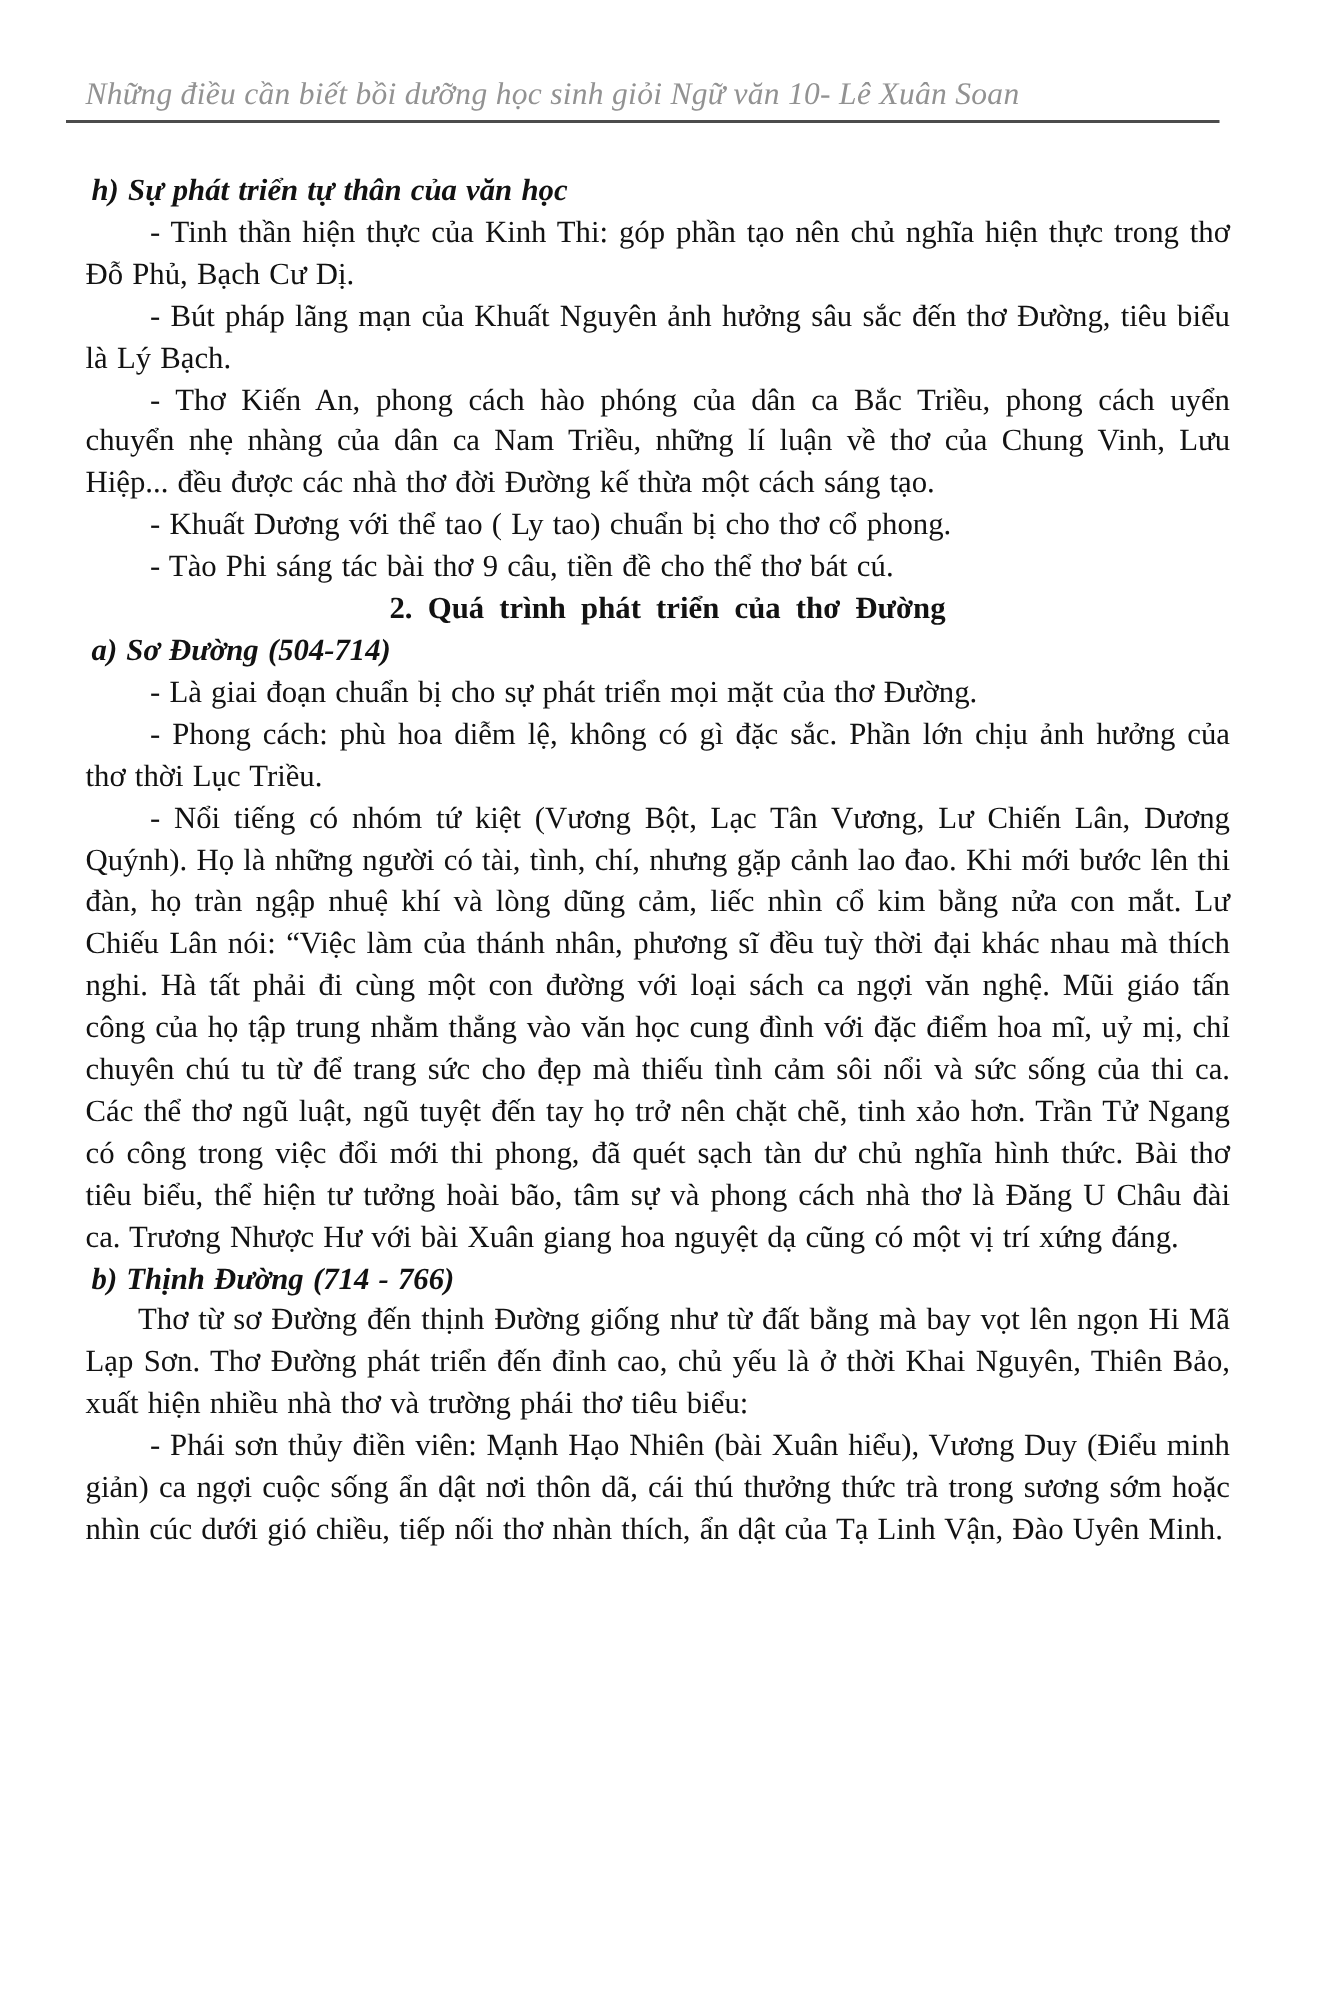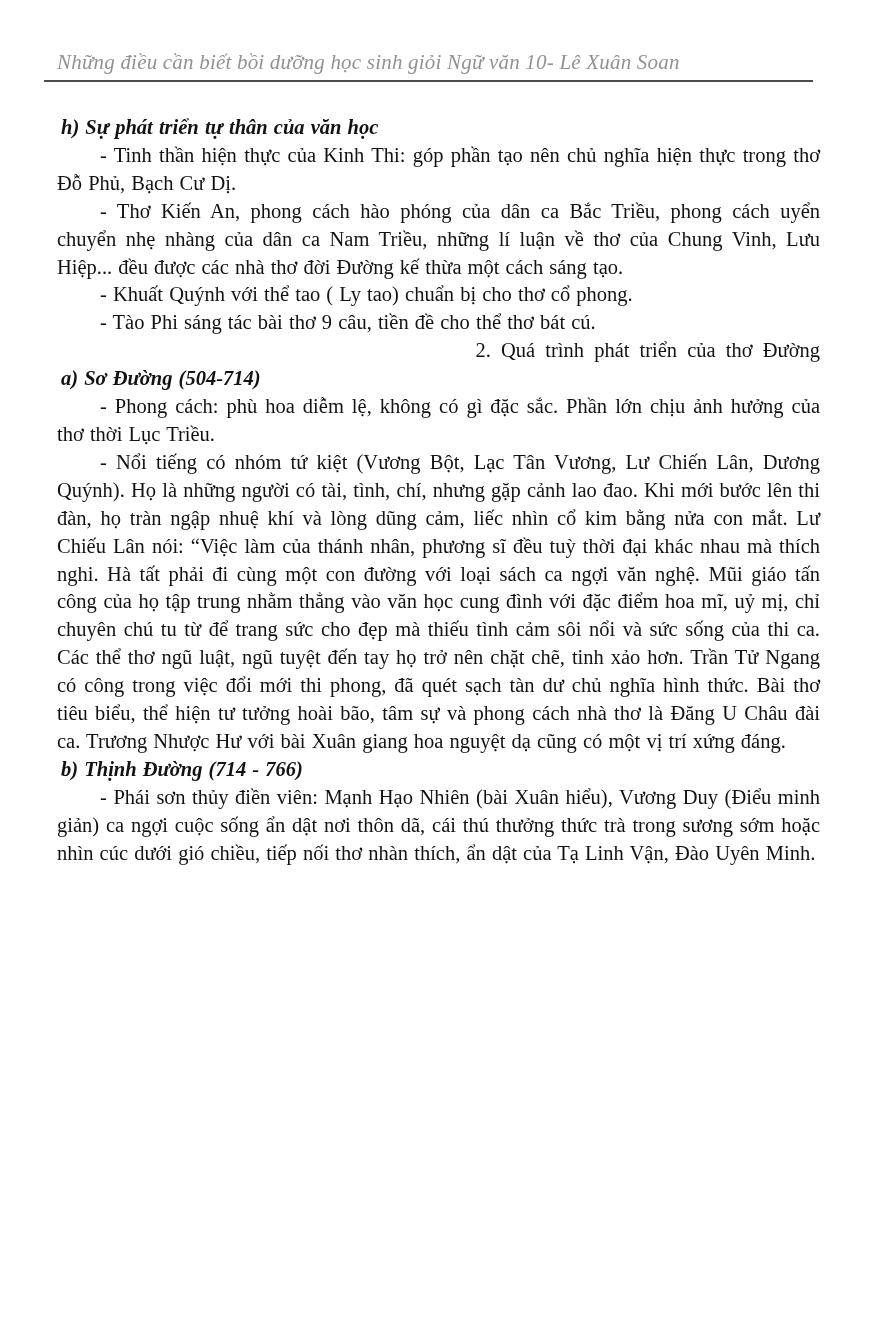--- a/index.html
+++ b/index.html
@@ -50,24 +50,24 @@
   .para { margin: 0; }
   .para.dash { text-indent: 43px; }
   .para.body { text-indent: 35px; }
   .para.heading-bi {
     font-weight: bold;
     font-style: italic;
     text-indent: 4px;
     text-align: left;
   }
   .para.heading-b {
-    font-weight: normal;
+    font-weight: bold;
     text-indent: 13px;
     word-spacing: 5px;
-    text-align: right;
+    text-align: center;
   }
   .it { }
   .watermark {
     position: absolute;
     left: 106px;
     top: 1213px;
     font-family: "Liberation Sans", "DejaVu Sans", sans-serif;
     font-weight: 800;
     font-size: 76px;
     line-height: 76px;
@@ -100,28 +100,31 @@
 
 <div class="page">
 
   <div class="running-head">Những điều cần biết bồi dưỡng học sinh giỏi Ngữ văn 10- Lê Xuân Soan</div>
 
   <div class="head-rule"></div>
 
   <div class="content">
       <p class="para heading-bi"><span>h) Sự phát triển tự thân của văn học</span></p>
       <p class="para dash"><span>- Tinh thần hiện thực của </span><span class="it">Kinh Thi:</span><span> góp phần tạo nên chủ nghĩa hiện thực trong thơ Đỗ Phủ, Bạch Cư Dị.</span></p>
+      <p class="para dash"><span>- Bút pháp lãng mạn của Khuất Nguyên ảnh hưởng sâu sắc đến thơ Đường, tiêu biểu là Lý Bạch.</span></p>
       <p class="para dash"><span>- Thơ Kiến An, phong cách hào phóng của dân ca Bắc Triều, phong cách uyển chuyển nhẹ nhàng của dân ca Nam Triều, những lí luận về thơ của Chung Vinh, Lưu Hiệp... đều được các nhà thơ đời Đường kế thừa một cách sáng tạo.</span></p>
-      <p class="para dash"><span>- Khuất Quýnh với thể </span><span class="it">tao</span><span> ( Ly tao) chuẩn bị cho thơ cổ phong.</span></p>
+      <p class="para dash"><span>- Khuất Dương với thể </span><span class="it">tao</span><span> ( Ly tao) chuẩn bị cho thơ cổ phong.</span></p>
       <p class="para dash"><span>- Tào Phi sáng tác bài thơ 9 câu, tiền đề cho thể thơ bát cú.</span></p>
       <p class="para heading-b"><span>2. Quá trình phát triển của thơ Đường</span></p>
       <p class="para heading-bi"><span>a) Sơ Đường (504-714)</span></p>
+      <p class="para dash"><span>- Là giai đoạn chuẩn bị cho sự phát triển mọi mặt của thơ Đường.</span></p>
       <p class="para dash"><span>- Phong cách: phù hoa diễm lệ, không có gì đặc sắc. Phần lớn chịu ảnh hưởng của thơ thời Lục Triều.</span></p>
       <p class="para dash"><span>- Nổi tiếng có nhóm tứ kiệt (Vương Bột, Lạc Tân Vương, Lư Chiến Lân, Dương Quýnh). Họ là những người có tài, tình, chí, nhưng gặp cảnh lao đao. Khi mới bước lên thi đàn, họ tràn ngập nhuệ khí và lòng dũng cảm, liếc nhìn cổ kim bằng nửa con mắt. Lư Chiếu Lân nói: “Việc làm của thánh nhân, phương sĩ đều tuỳ thời đại khác nhau mà thích nghi. Hà tất phải đi cùng một con đường với loại sách ca ngợi văn nghệ. Mũi giáo tấn công của họ tập trung nhằm thẳng vào văn học cung đình với đặc điểm hoa mĩ, uỷ mị, chỉ chuyên chú tu từ để trang sức cho đẹp mà thiếu tình cảm sôi nổi và sức sống của thi ca. Các thể thơ ngũ luật, ngũ tuyệt đến tay họ trở nên chặt chẽ, tinh xảo hơn. Trần Tử Ngang có công trong việc đổi mới thi phong, đã quét sạch tàn dư chủ nghĩa hình thức. Bài thơ tiêu biểu, thể hiện tư tưởng hoài bão, tâm sự và phong cách nhà thơ là </span><span class="it">Đăng U Châu đài ca</span><span>. Trương Nhược Hư với bài </span><span class="it">Xuân giang hoa nguyệt dạ</span><span> cũng có một vị trí xứng đáng.</span></p>
       <p class="para heading-bi"><span>b) Thịnh Đường (714 - 766)</span></p>
+      <p class="para body"><span>Thơ từ sơ Đường đến thịnh Đường giống như từ đất bằng mà bay vọt lên ngọn Hi Mã Lạp Sơn. Thơ Đường phát triển đến đỉnh cao, chủ yếu là ở thời Khai Nguyên, Thiên Bảo, xuất hiện nhiều nhà thơ và trường phái thơ tiêu biểu:</span></p>
       <p class="para dash"><span>- Phái sơn thủy điền viên: Mạnh Hạo Nhiên (bài </span><span class="it">Xuân hiểu)</span><span>, Vương Duy </span><span class="it">(Điểu minh giản)</span><span> ca ngợi cuộc sống ẩn dật nơi thôn dã, cái thú thưởng thức trà trong sương sớm hoặc nhìn cúc dưới gió chiều, tiếp nối thơ nhàn thích, ẩn dật của Tạ Linh Vận, Đào Uyên Minh.</span></p>
     </div>
 
   <div class="watermark">KHANG VIET</div>
 
   <div class="page-number">6</div>
 
 </div>
 
 </body></html>

